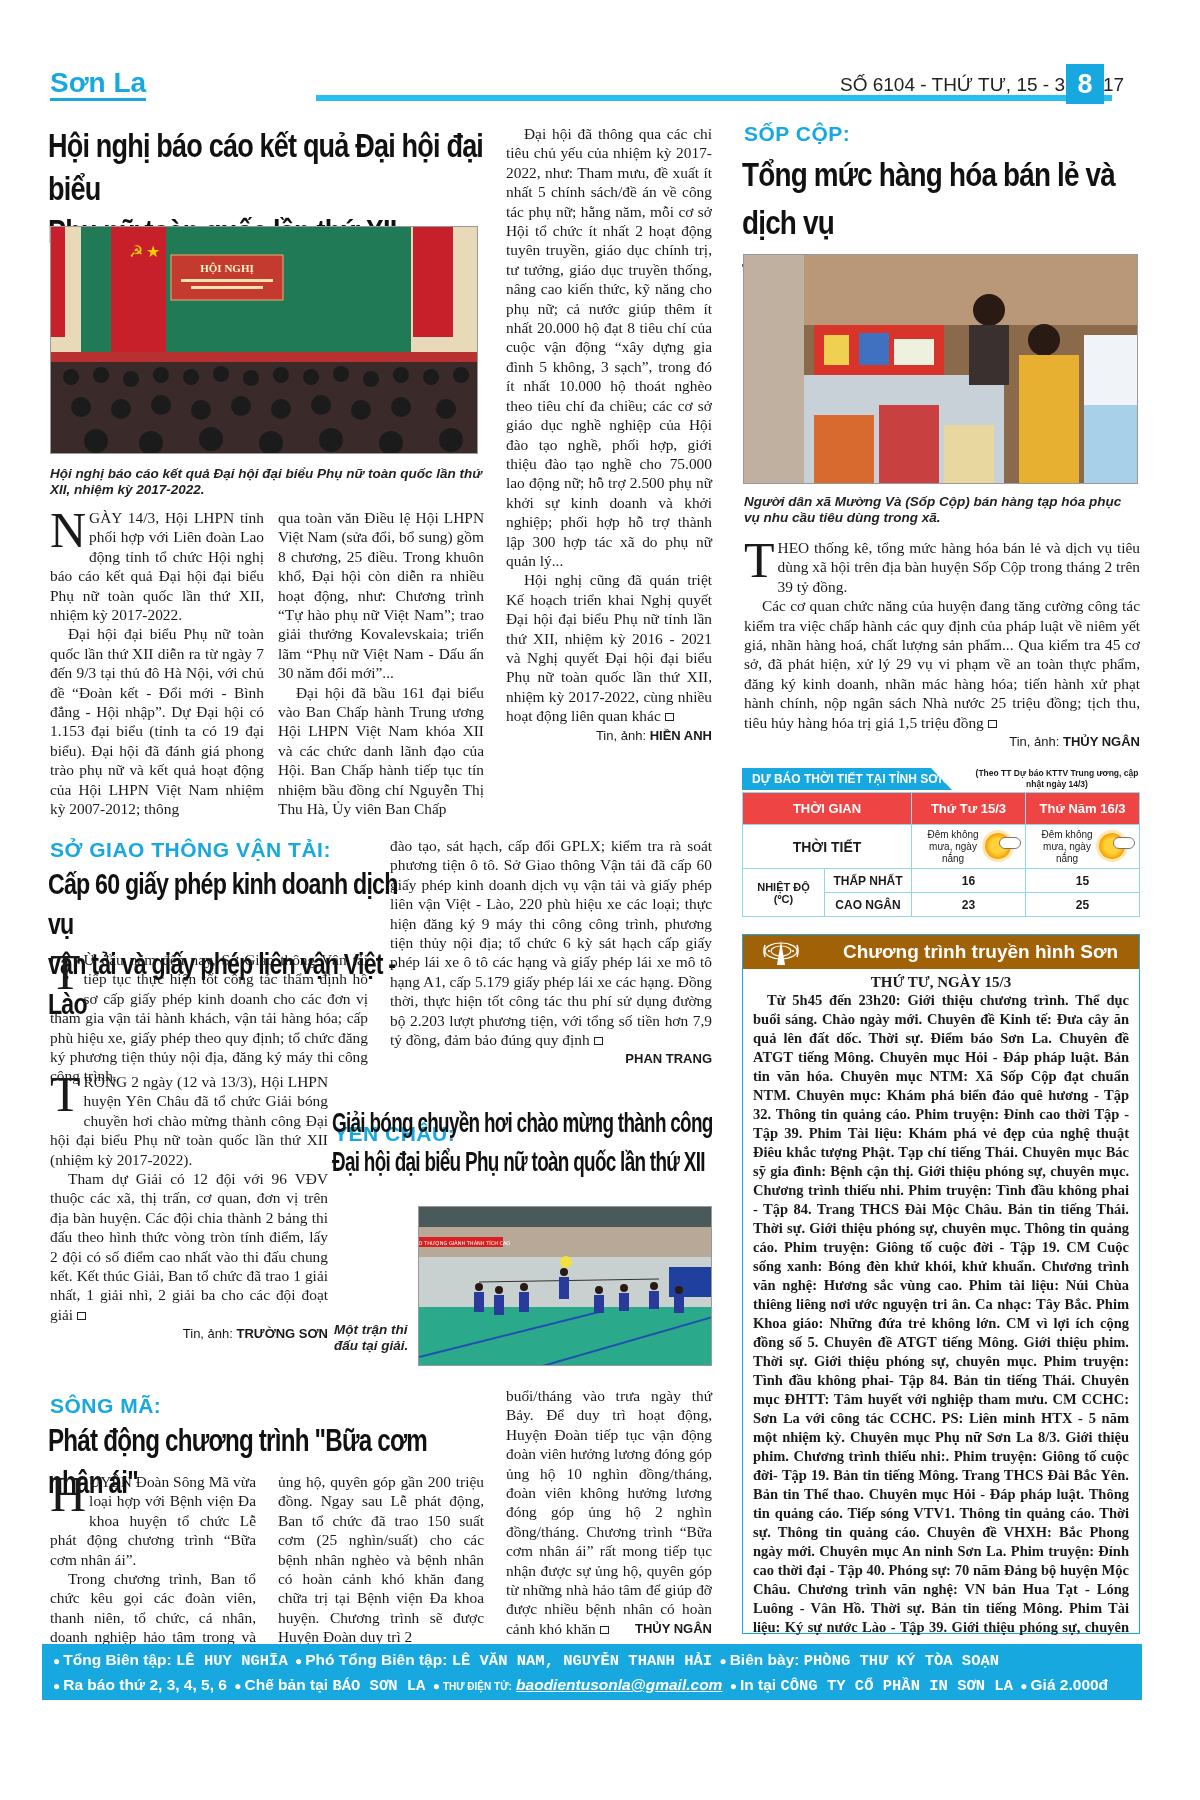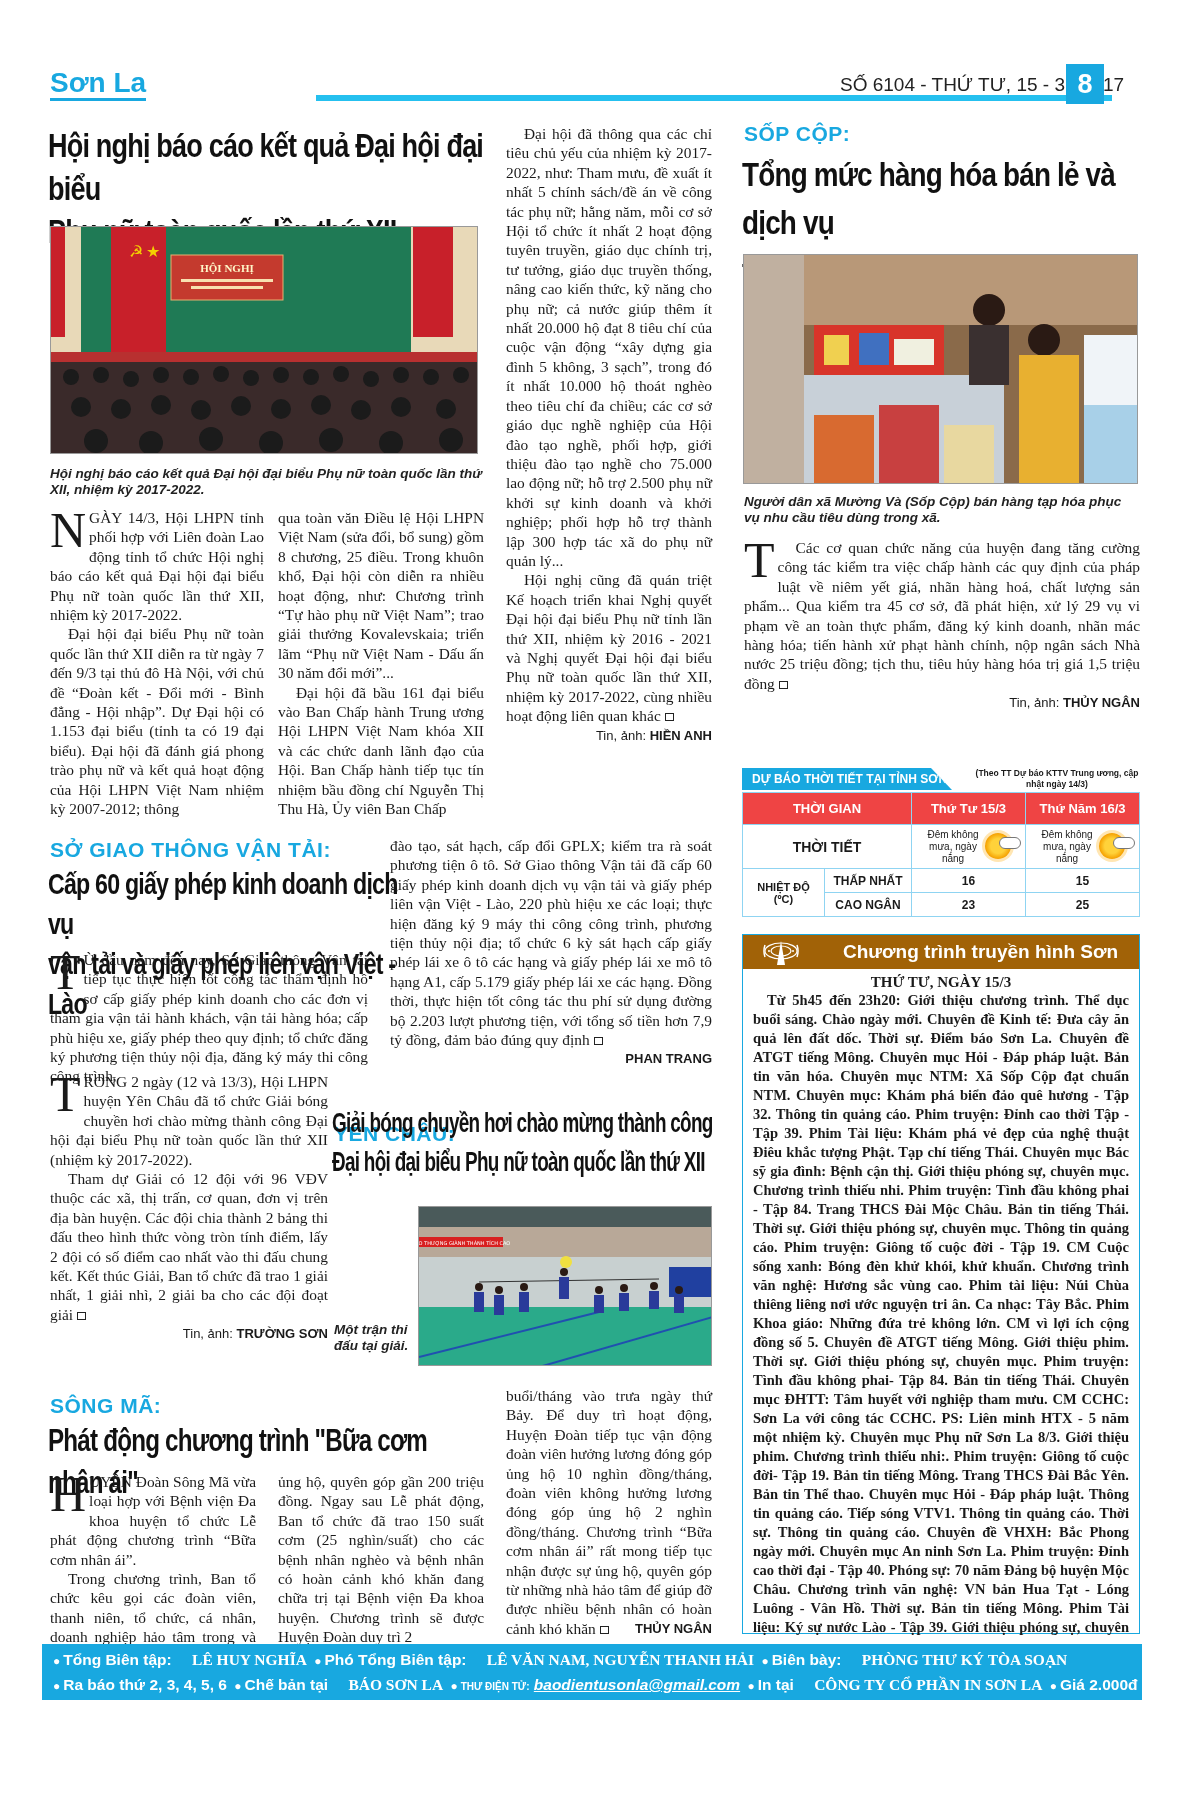--- a/index.html
+++ b/index.html
@@ -36,21 +36,21 @@
 
   
   .tv { left: 742px; top: 934px; width: 398px; height: 700px; border: 1.5px solid #18a8e0; }
   .tv-head { height: 34px; background: #a16207; color: #fff; font-family: "Liberation Sans", sans-serif; font-weight: bold; font-size: 19px; line-height: 34px; padding-left: 100px; position: relative; }
   .tv-day { text-align: center; font-weight: bold; font-size: 15px; margin-top: 5px; }
   .tv-body { font-weight: bold; font-size: 14.5px; line-height: 19px; text-align: justify; padding: 0 10px; text-indent: 14px; }
   .tower { position: absolute; left: 18px; top: 4px; width: 40px; height: 26px; }
 
   
   .footer { left: 42px; top: 1644px; width: 1100px; height: 56px; background: #18a8e0; color: #fff; font-family: "Liberation Sans", sans-serif; font-weight: bold; font-size: 15.5px; padding: 4px 8px; line-height: 24px; white-space: nowrap; overflow: hidden; }
-  .footer .serif { font-family: Liberation Serif, serif; margin-left: 16px; }
+  .footer .serif { font-family: Liberation Mono, monospace; }
   .footer .mail { text-decoration: underline; font-style: italic; }
   .footer .small { font-size: 10px; }
   .bullet { font-size: 12px; margin: 0 3px; }
 </style>
 </head>
 <body>
 
 <div class="abs" id="hdr-section">Sơn La</div>
 <div class="abs" id="hdr-rule"></div>
 <div class="abs" id="hdr-issue">SỐ 6104 - THỨ TƯ, 15 - 3 - 2017</div>
@@ -148,21 +148,21 @@
     <circle cx="245" cy="55" r="16" fill="#2a1a14"></circle>
     <rect x="225" y="70" width="40" height="60" fill="#3a3030"></rect>
     <circle cx="300" cy="85" r="16" fill="#2a1a14"></circle>
     <rect x="275" y="100" width="60" height="130" fill="#e8b030"></rect>
     <rect x="340" y="80" width="55" height="150" fill="#f0f4f8"></rect>
     <rect x="340" y="150" width="55" height="80" fill="#a8d0e8"></rect>
   </svg>
 </div>
 <div class="abs caption" style="left:744px; top:494px; width:396px;">Người dân xã Mường Và (Sốp Cộp) bán hàng tạp hóa phục vụ nhu cầu tiêu dùng trong xã.</div>
 <div class="abs body-text" style="left:744px; top:538px; width:396px;">
-  <p class="first"><span class="dropcap">T</span></p>
+  <p class="first"><span class="dropcap">T</span><span>HEO thống kê, tổng mức hàng hóa bán lẻ và dịch vụ tiêu dùng xã hội trên địa bàn huyện Sốp Cộp trong tháng 2 trên 39 tỷ đồng.</span></p>
   <p><span>Các cơ quan chức năng của huyện đang tăng cường công tác kiểm tra việc chấp hành các quy định của pháp luật về niêm yết giá, nhãn hàng hoá, chất lượng sản phẩm... Qua kiểm tra 45 cơ sở, đã phát hiện, xử lý 29 vụ vi phạm về an toàn thực phẩm, đăng ký kinh doanh, nhãn mác hàng hóa; tiến hành xử phạt hành chính, nộp ngân sách Nhà nước 25 triệu đồng; tịch thu, tiêu hủy hàng hóa trị giá 1,5 triệu đồng</span><span class="end-mark"></span></p>
   <div class="byline"><span>Tin, ảnh:</span> <b>THỦY NGÂN</b></div>
 </div>
 
 <div class="abs wx">
   <div class="wx-title">DỰ BÁO THỜI TIẾT TẠI TỈNH SƠN LA</div>
   <div class="wx-src">(Theo TT Dự báo KTTV Trung ương, cập nhật ngày 14/3)</div>
   <table>
     <tbody>
         <tr class="hrow">

